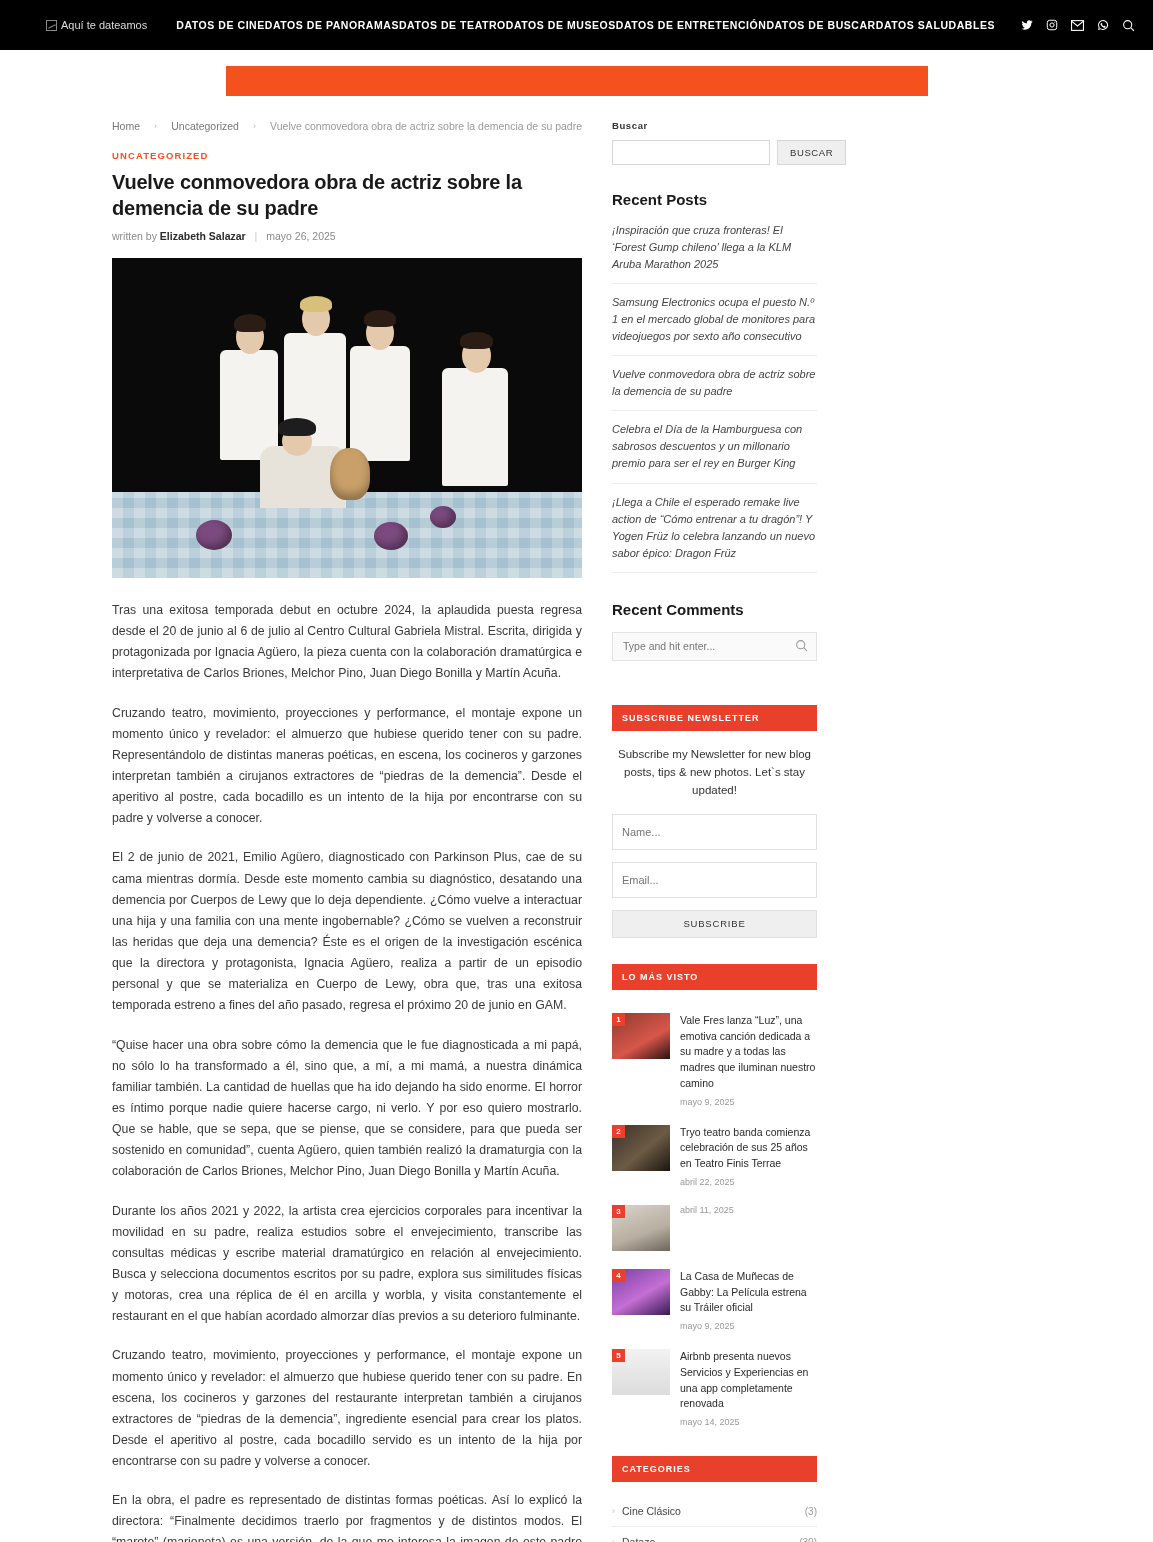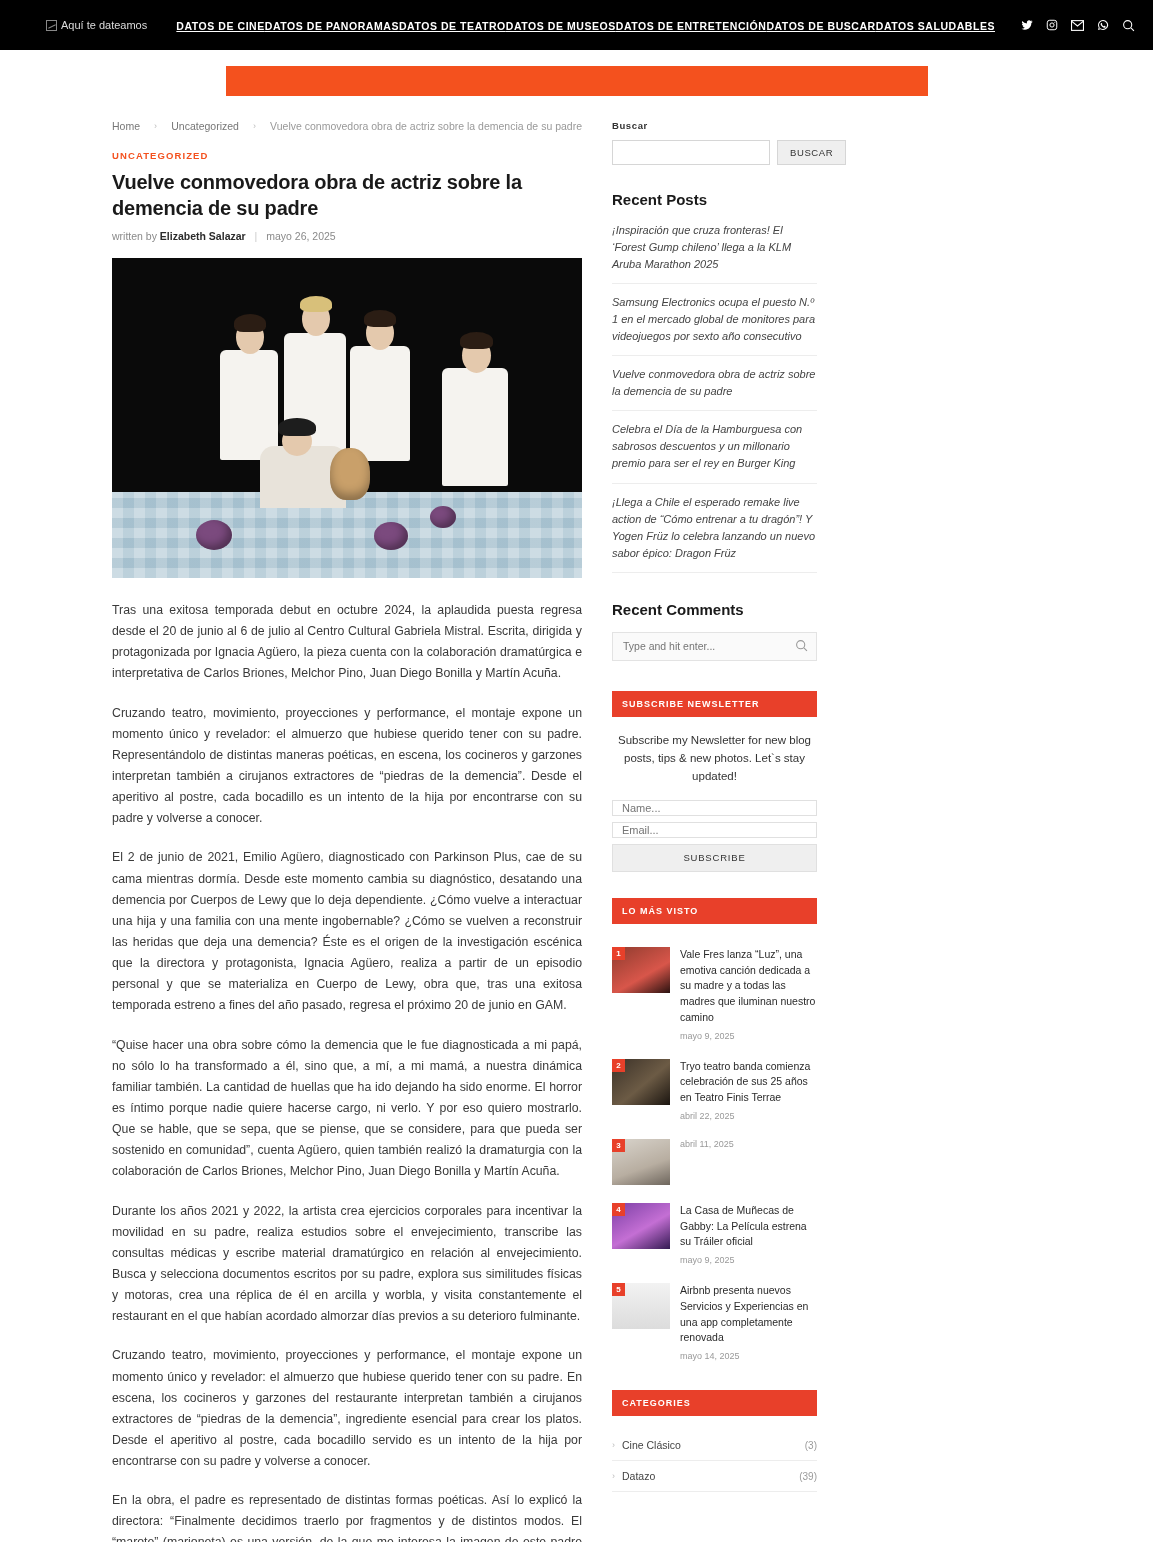--- a/index.html
+++ b/index.html
@@ -38,25 +38,24 @@
   }
   .logo-broken .imgicon:after{
     content:"";
     position:absolute; left:1px; top:5px;
     width:8px;height:1px;background:#888;
     transform:rotate(-25deg);
   }
   .mainnav {
     margin-left:auto;
     display:flex;
-    align-items:flex-end;
+    align-items:flex-start;
     font-size:10.5px;
     letter-spacing:.55px;
     font-weight:bold;
-    text-decoration:underline;
   }
   .mainnav a { color:#fff; }
   .social {
     display:flex;
     align-items:center;
     gap:13px;
     margin-left:26px;
     color:#fff;
   }
   .social svg { display:block; }
@@ -199,21 +198,21 @@
     line-height:1.55;
     color:#444;
     padding:10px 0;
     border-bottom:1px solid #ededed;
     font-style:italic;
   }
   .recent-item:first-child { padding-top:0; }
 
   .hit-search {
     position:relative;
-    margin-bottom:30px;
+    margin-bottom:44px;
   }
   .hit-search input {
     width:100%;
     height:29px;
     border:1px solid #e3e3e3;
     background:#fafafa;
     padding:0 30px 0 10px;
     font-size:10.5px;
     color:#777;
     font-family:"Liberation Sans", sans-serif;
@@ -234,26 +233,26 @@
   }
   .news-text {
     font-size:11.5px;
     line-height:1.6;
     color:#333;
     text-align:center;
     margin-bottom:14px;
   }
   .news-input {
     width:100%;
-    height:16px;
+    height:36px;
     border:1px solid #e0e0e0;
     padding:0 9px;
     font-size:11px;
     color:#999;
-    margin-bottom:6px;
+    margin-bottom:12px;
     font-family:"Liberation Sans", sans-serif;
   }
   .news-sub {
     width:100%;
     height:28px;
     background:#efefef;
     border:1px solid #e0e0e0;
     font-size:9.5px;
     letter-spacing:.8px;
     color:#333;

